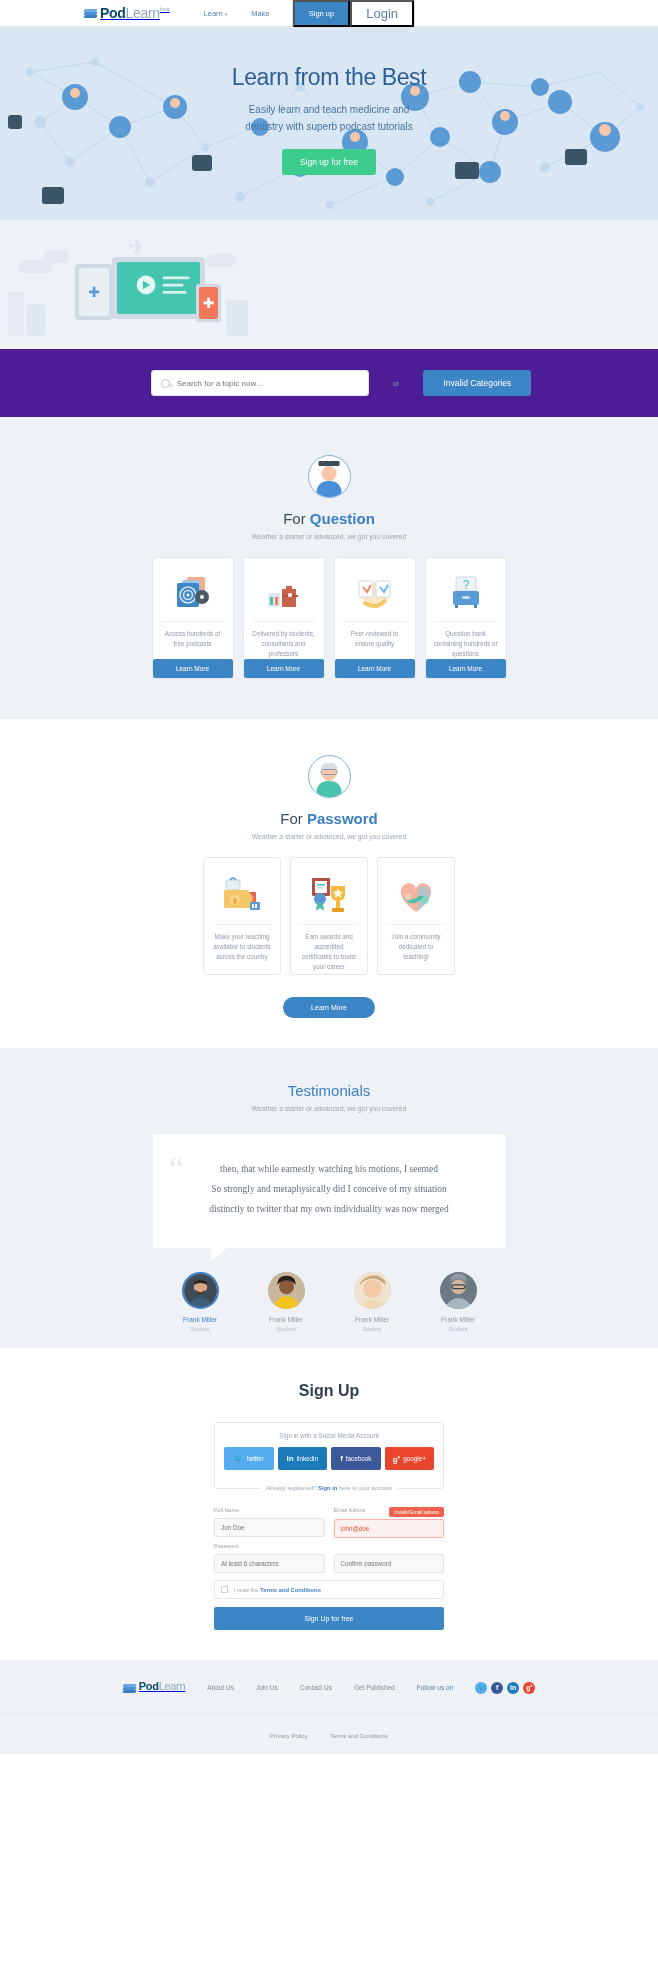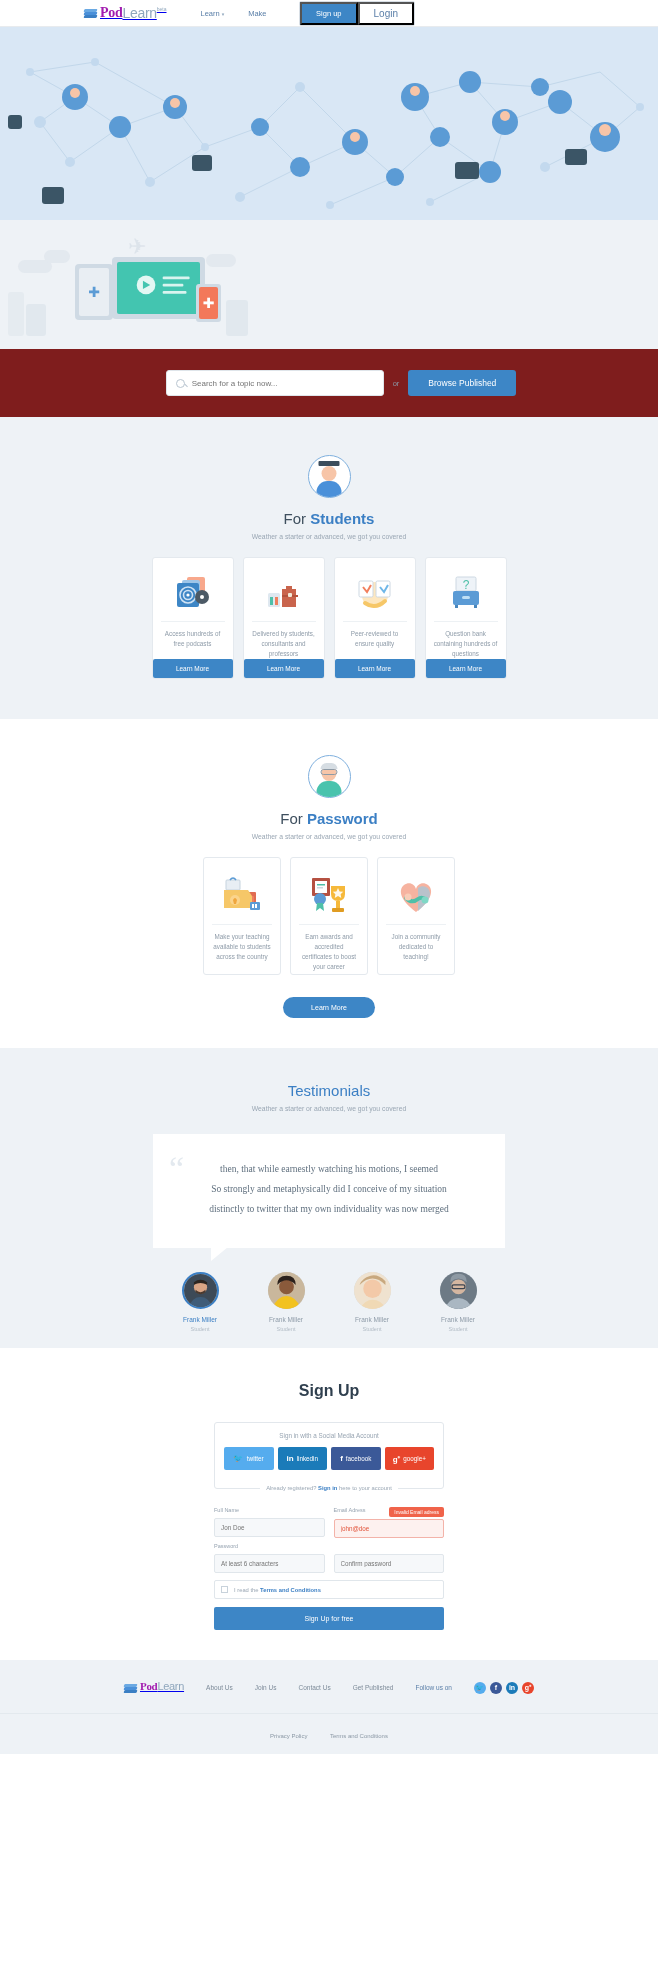--- a/index.html
+++ b/index.html
@@ -13,29 +13,29 @@
   .nav {
     height:27px; background:#fff; border-bottom:1px solid #e8ebee;
     display:flex; align-items:center; position:relative;
   }
   .brand { display:flex; align-items:flex-start; margin-left:84px; }
   .brand-books { width:14px; height:11px; position:relative; margin-top:4px; margin-right:2px; }
   .brand-books i { position:absolute; left:0; width:13px; height:3px; border-radius:1px; background:#4a90d9; }
   .brand-books i:nth-child(1){ top:0; background:#6aa9e3; transform:skewX(-20deg); }
   .brand-books i:nth-child(2){ top:3px; background:#4a90d9; transform:skewX(-20deg); }
   .brand-books i:nth-child(3){ top:6px; background:#3b7fc4; transform:skewX(-20deg); }
-  .brand-pod { font-size:14px; font-weight:bold; color:#a21caf; letter-spacing:-0.3px;font-family:Liberation Serif, serif; }
+  .brand-pod { font-size:14px; font-weight:bold; color:#0c4a6e; letter-spacing:-0.3px; }
   .brand-learn { font-size:14px; color:#8fa7bd; letter-spacing:-0.3px; }
   .brand-beta { font-size:5px; color:#8fa7bd; margin-top:1px; }
   .nav-links { display:flex; margin-left:34px; gap:24px; }
   .nav-link { font-size:7.5px; color:#5a7fa8; text-decoration:none; }
   .nav-caret { font-size:5px; margin-left:2px; color:#8fa7bd; }
   .nav-auth { position:absolute; right:243px; display:flex; border:1px solid #d8dfe6; border-radius:2px; overflow:hidden; }
   .btn-signup-nav { background:#3d86c6; color:#fff; font-size:7.5px; padding:4px 14px; }
-  .btn-login-nav { background:#fff; color:#5a7fa8; font-size:10px; padding:4px 14px; }
+  .btn-login-nav { background:#fff; color:#5a7fa8; font-size:13px; padding:4px 14px; }
 
   
   .hero { height:193px; background:#d9e7f5; position:relative; overflow:hidden; }
   .hero-net { position:absolute; inset:0; }
   .hero-inner { position:relative; text-align:center; padding-top:37px; }
   .hero-title { font-size:23px; color:#2f5e96; font-weight:normal; letter-spacing:-0.4px; }
   .hero-sub { font-size:10px; color:#47719e; line-height:1.65; margin-top:11px; }
   .btn-hero {
     display:inline-block; margin-top:14px; background:#3ecb8e; color:#fff;
     font-size:8.5px; padding:8px 18px; border-radius:3px; border:none; cursor:pointer;
@@ -53,21 +53,21 @@
   .tablet { position:absolute; left:75px; top:44px; width:38px; height:56px; background:#cfdae4; border-radius:4px; padding:4px; }
   .tablet-scr { width:100%; height:100%; background:#e9eef3; border-radius:2px; display:flex; align-items:center; justify-content:center; }
   .phone { position:absolute; left:196px; top:64px; width:25px; height:38px; background:#cfdae4; border-radius:3px; padding:3px; }
   .phone-scr { width:100%; height:100%; background:#f3785a; border-radius:2px; display:flex; align-items:center; justify-content:center; }
   .cross { color:#fff; font-size:14px; line-height:1; }
   .cross.b { color:#5b9bd5; }
   .cloud { position:absolute; background:#e3e9ef; border-radius:14px; }
   .plane { position:absolute; left:128px; top:14px; color:#dde4eb; font-size:22px; }
 
   
-  .searchband { height:68px; background:#7f1d1d; display:flex; align-items:center; justify-content:center; gap:9px;padding-left:24px; }
+  .searchband { height:68px; background:#4c1d95; display:flex; align-items:center; justify-content:center; gap:24px;padding-left:24px; }
   .searchbox {
     width:218px; height:26px; border:1px solid #dfe5ea; border-radius:3px;
     display:flex; align-items:center; padding:0 9px; background:#fff;
   }
   .mag { width:9px; height:9px; border:1.4px solid #b9c5d0; border-radius:50%; position:relative; flex:none; margin-right:7px; }
   .mag:after { content:""; position:absolute; width:4px; height:1.4px; background:#b9c5d0; transform:rotate(45deg); right:-4px; bottom:0; }
   .searchbox input { border:none; outline:none; font-size:8px; color:#b0bcc7; font-family:"Liberation Sans",sans-serif; width:100%; }
   .or { font-size:7.5px; color:#8b99a6; }
   .btn-browse { background:#3d86c6; color:#fff; font-size:8.5px; border:none; border-radius:3px; padding:8px 20px; cursor:pointer; }
 
@@ -247,20 +247,28 @@
     </g>
     <g fill="#f7c5a8">
       <circle cx="75" cy="66" r="5"></circle>
         <circle cx="175" cy="76" r="5"></circle>
       <circle cx="415" cy="64" r="5"></circle>
         <circle cx="505" cy="89" r="5"></circle>
       <circle cx="605" cy="103" r="6"></circle>
         <circle cx="355" cy="110" r="5"></circle>
     </g>
   </svg>
+  <div class="hero-inner">
+    <h1 class="hero-title">Learn from the Best</h1>
+    <div class="hero-sub">
+      <div>Easily learn and teach medicine and</div>
+      <div>dentistry with superb podcast tutorials</div>
+    </div>
+    <button class="btn-hero">Sign up for free</button>
+  </div>
 </div>
 
 <div class="explore">
   <div class="explore-art">
     <div class="cloud" style="left:18px; top:40px; width:34px; height:13px;"></div>
     <div class="cloud" style="left:44px; top:30px; width:26px; height:13px;"></div>
     <div class="cloud" style="left:206px; top:34px; width:30px; height:13px;"></div>
     <div class="plane">✈</div>
     <div class="cloud" style="left:8px; top:72px; width:16px; height:44px; border-radius:3px; background:#e5ebf0;"></div>
     <div class="cloud" style="left:26px; top:84px; width:20px; height:32px; border-radius:3px; background:#e1e8ee;"></div>
@@ -288,31 +296,31 @@
       </div>
   </div>
 </div>
 
 <div class="searchband">
   <div class="searchbox">
     <span class="mag"></span>
     <input placeholder="Search for a topic now..." style="">
   </div>
   <span class="or">or</span>
-  <button class="btn-browse">Browse Published</button>
+  <button class="btn-browse">Invalid Categories</button>
 </div>
 
 <div class="sec-students">
   <div class="avatar-circ">
     <div class="av-head"></div>
       <div class="av-cap"></div>
       <div class="av-body"></div>
   </div>
   <h2 class="sec-h">
-    <span>For </span><b>Students</b>
+    <span>For </span><b>Question</b>
   </h2>
   <div class="sec-sub">Weather a starter or advanced, we got you covered</div>
   <div class="cards">
     <div class="card">
       <div class="card-art">
         <svg width="40" height="40" viewBox="0 0 40 40">
             <rect x="14" y="4" width="18" height="22" rx="2" fill="#f8a88c"></rect>
             <rect x="9" y="7" width="18" height="23" rx="2" fill="#9fc6e8"></rect>
             <rect x="4" y="10" width="22" height="24" rx="2" fill="#3d86c6"></rect>
             <circle cx="15" cy="22" r="8" fill="none" stroke="#cfe3f5" stroke-width="1.6"></circle>

